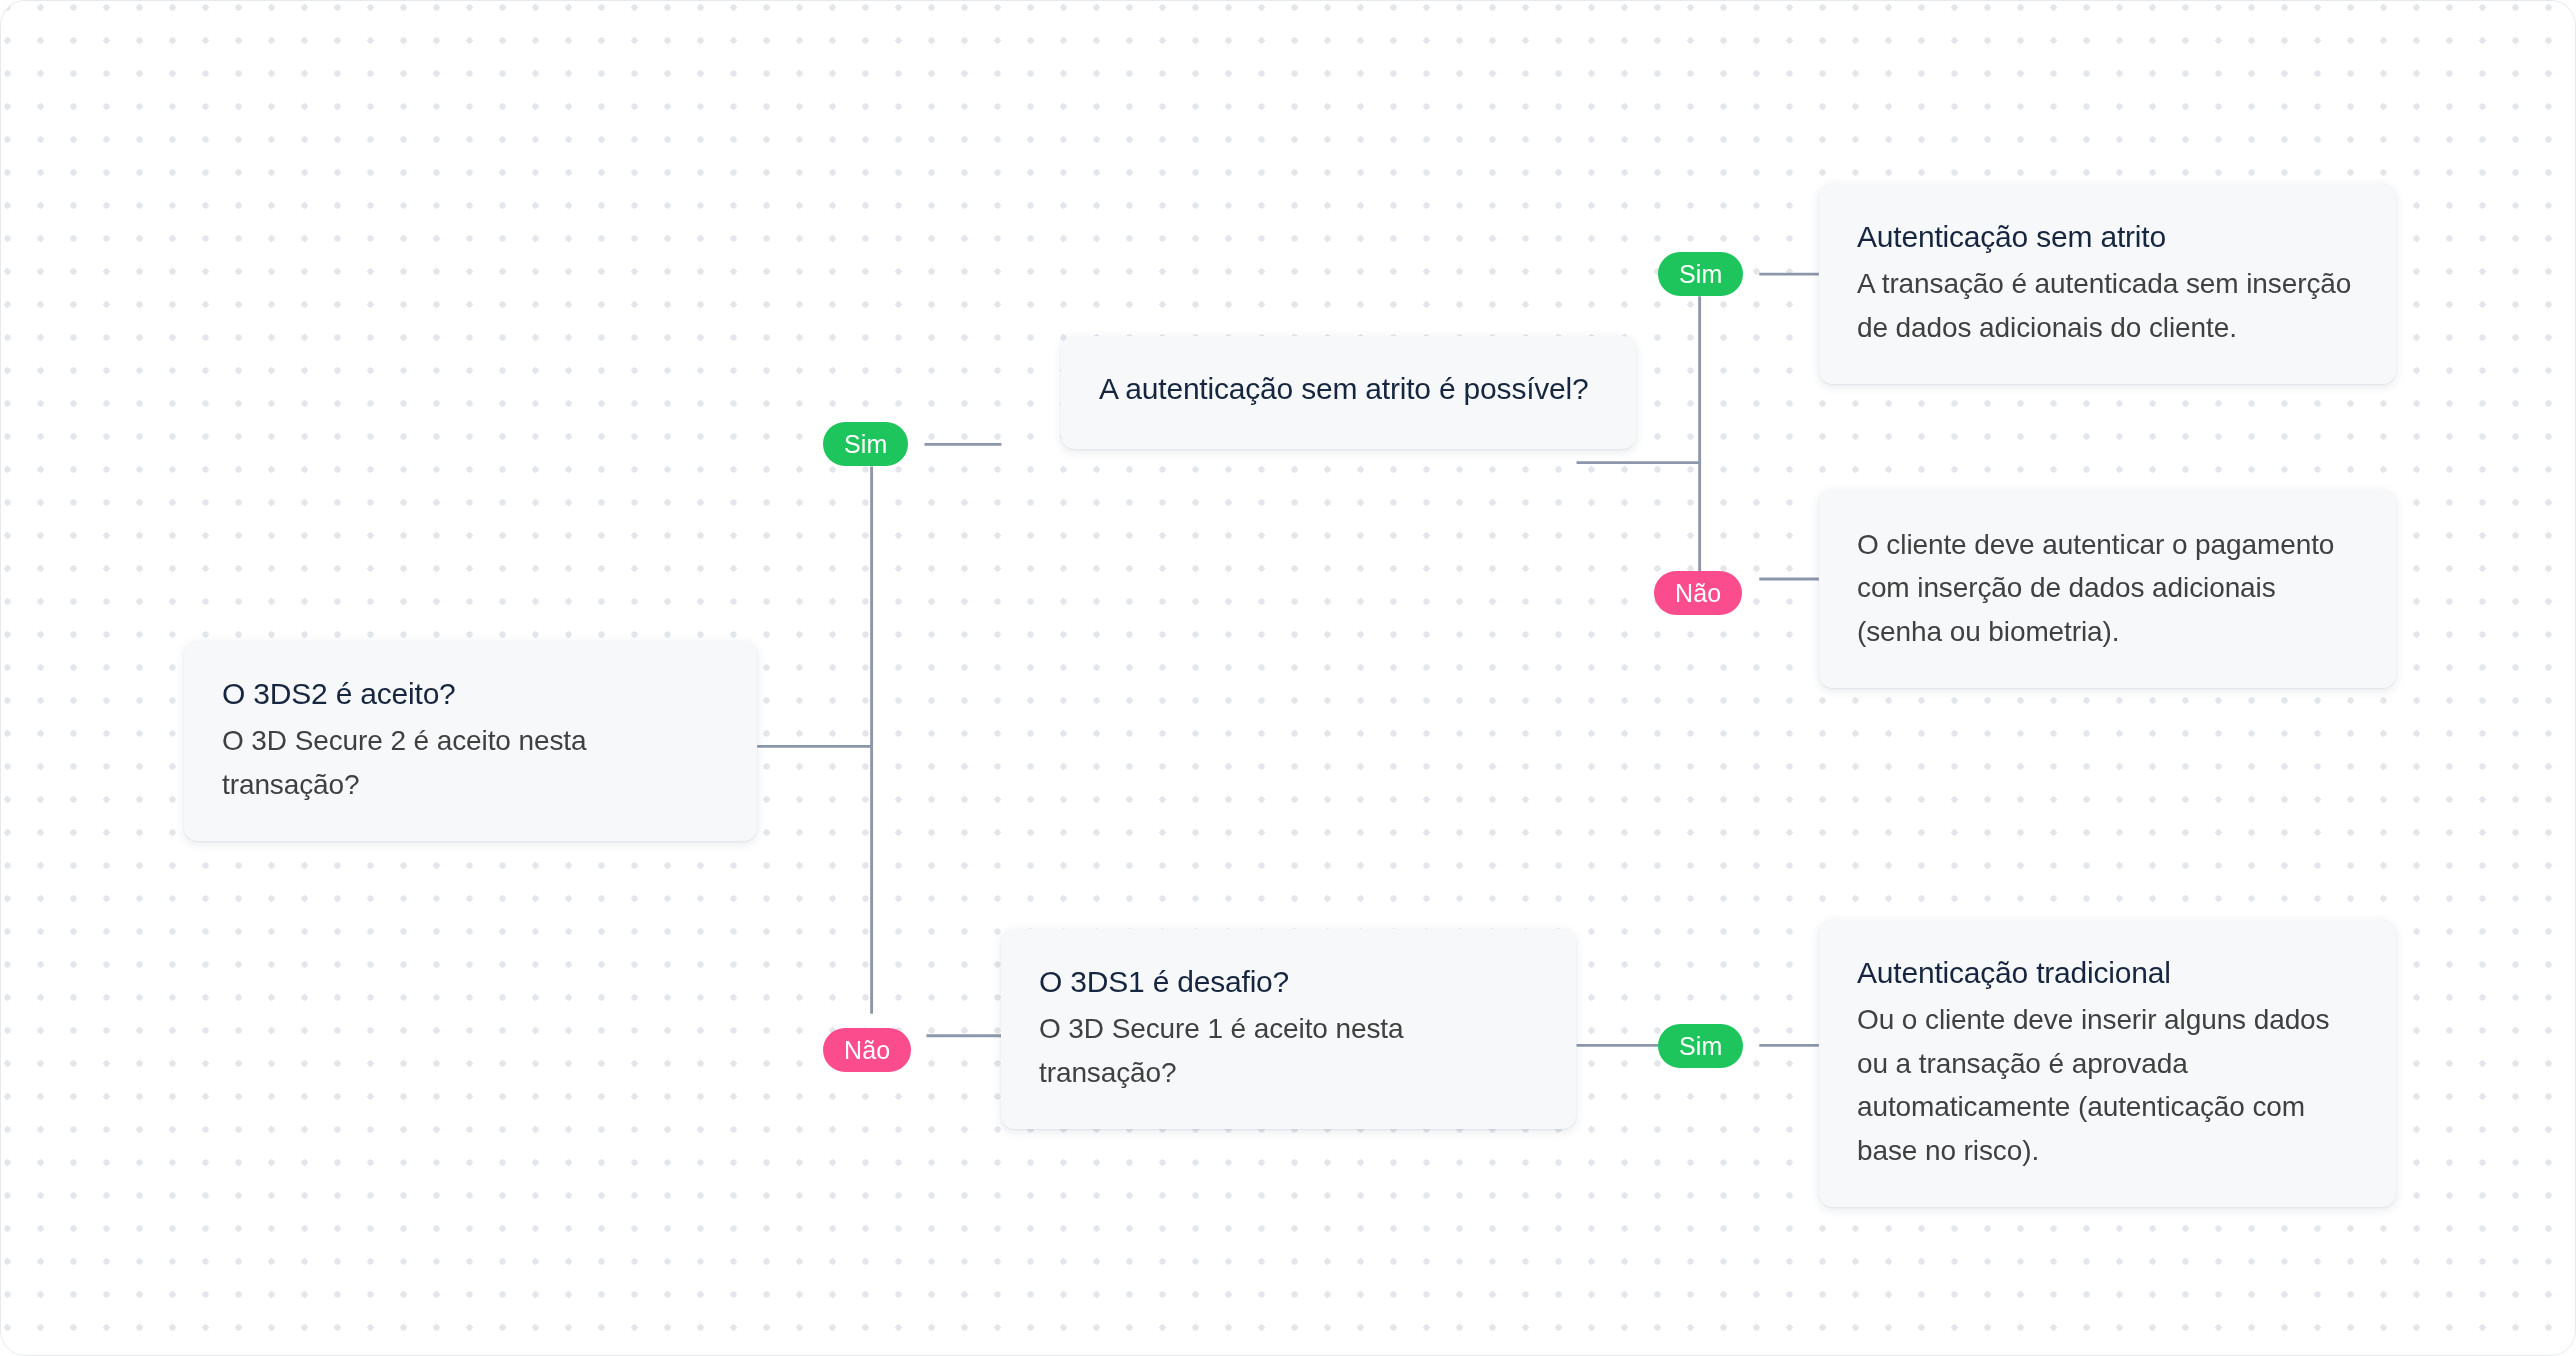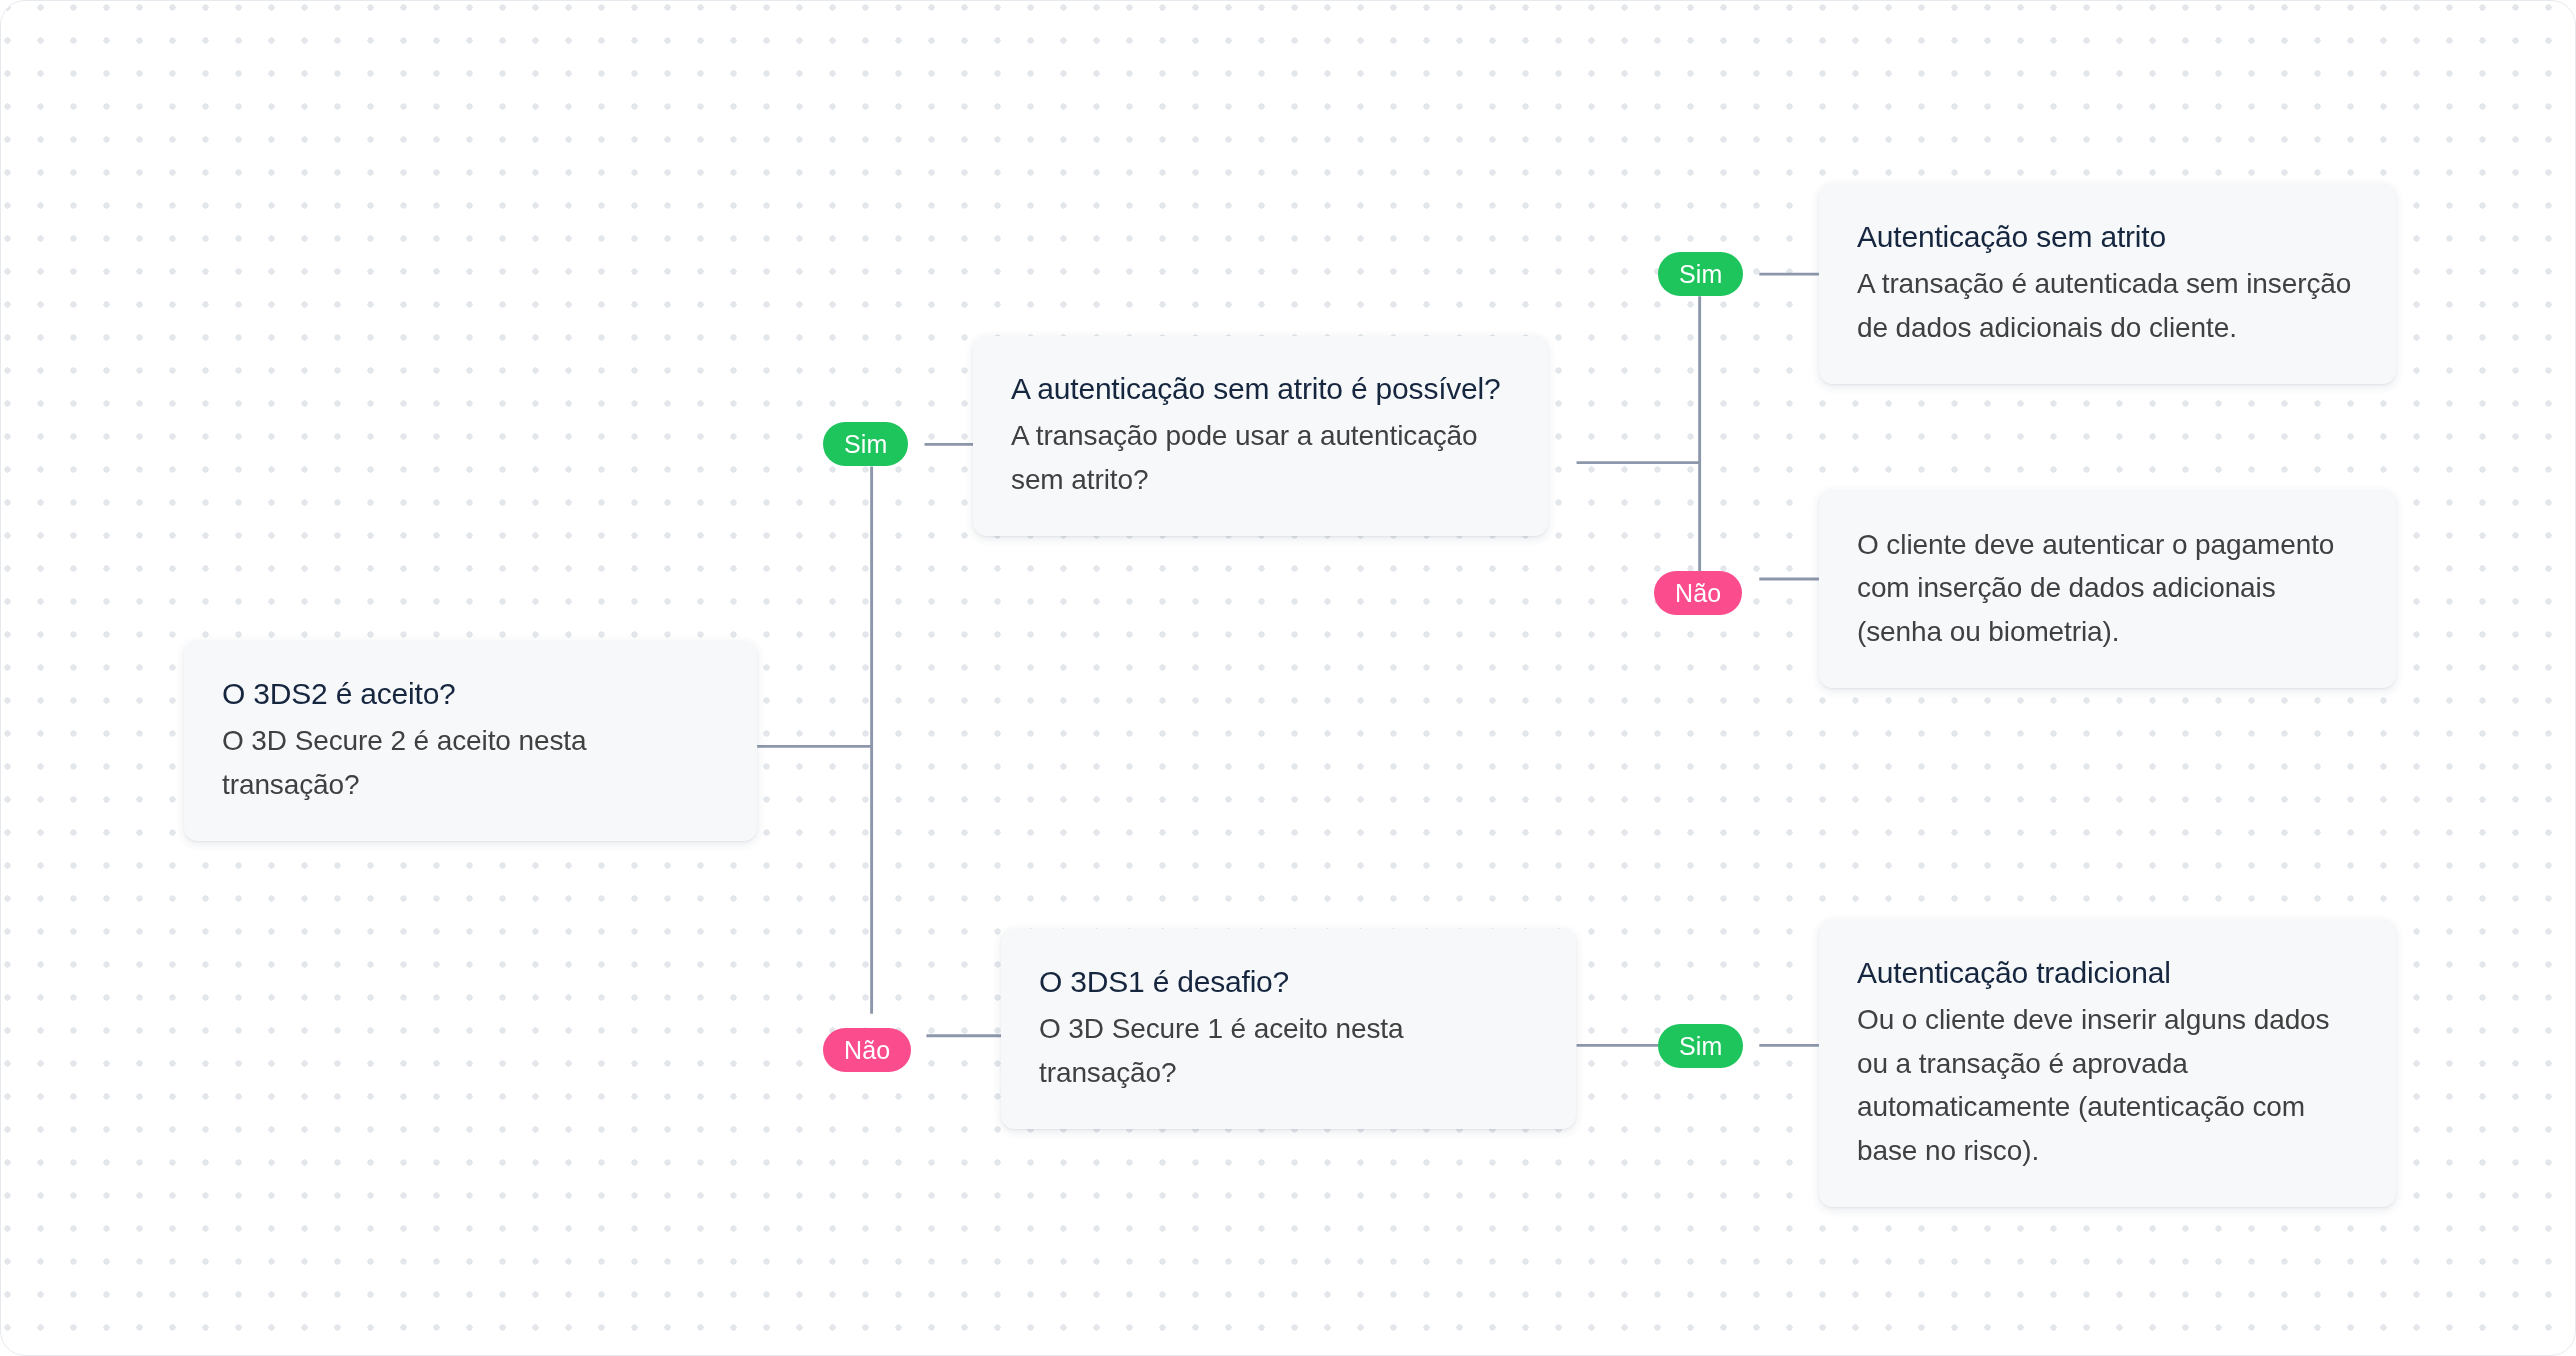--- a/index.html
+++ b/index.html
@@ -59,21 +59,21 @@
   .card-desc {
     font-size: 28px;
     font-weight: 400;
     line-height: 1.55;
     color: #404040;
     letter-spacing: -0.1px;
   }
 
   
   #card-root     { left: 183px;  top: 640px;  width: 573px;  }
-  #card-q-frict  { left: 972px; top: 335px;  width: 575px;  }
+  #card-q-frict  { left: 1060px; top: 335px;  width: 575px;  }
   #card-out-frict{ left: 1818px; top: 183px;  width: 577px;  }
   #card-out-chal { left: 1818px; top: 489px;  width: 577px;  }
   #card-q-3ds1   { left: 1000px; top: 928px;  width: 575px;  }
   #card-out-trad { left: 1818px; top: 919px;  width: 577px;  }
 
   
   .pill {
     position: absolute;
     display: flex;
     align-items: center;
@@ -123,21 +123,20 @@
     <path class="wire" d="M 1828 1086 L 1890 1086"></path>
   </svg>
 
   <div class="card" id="card-root">
     <div class="card-title">O 3DS2 é aceito?</div>
     <div class="card-desc">O 3D Secure 2 é aceito nesta transação?</div>
   </div>
 
   <div class="card" id="card-q-frict">
     <div class="card-title">A autenticação sem atrito é possível?</div>
-    <div class="card-desc">A transação pode usar a autenticação sem atrito?</div>
   </div>
 
   <div class="card" id="card-out-frict">
     <div class="card-title">Autenticação sem atrito</div>
     <div class="card-desc">A transação é autenticada sem inserção de dados adicionais do cliente.</div>
   </div>
 
   <div class="card" id="card-out-chal">
     <div class="card-desc">O cliente deve autenticar o pagamento com inserção de dados adicionais (senha ou biometria).</div>
   </div>

